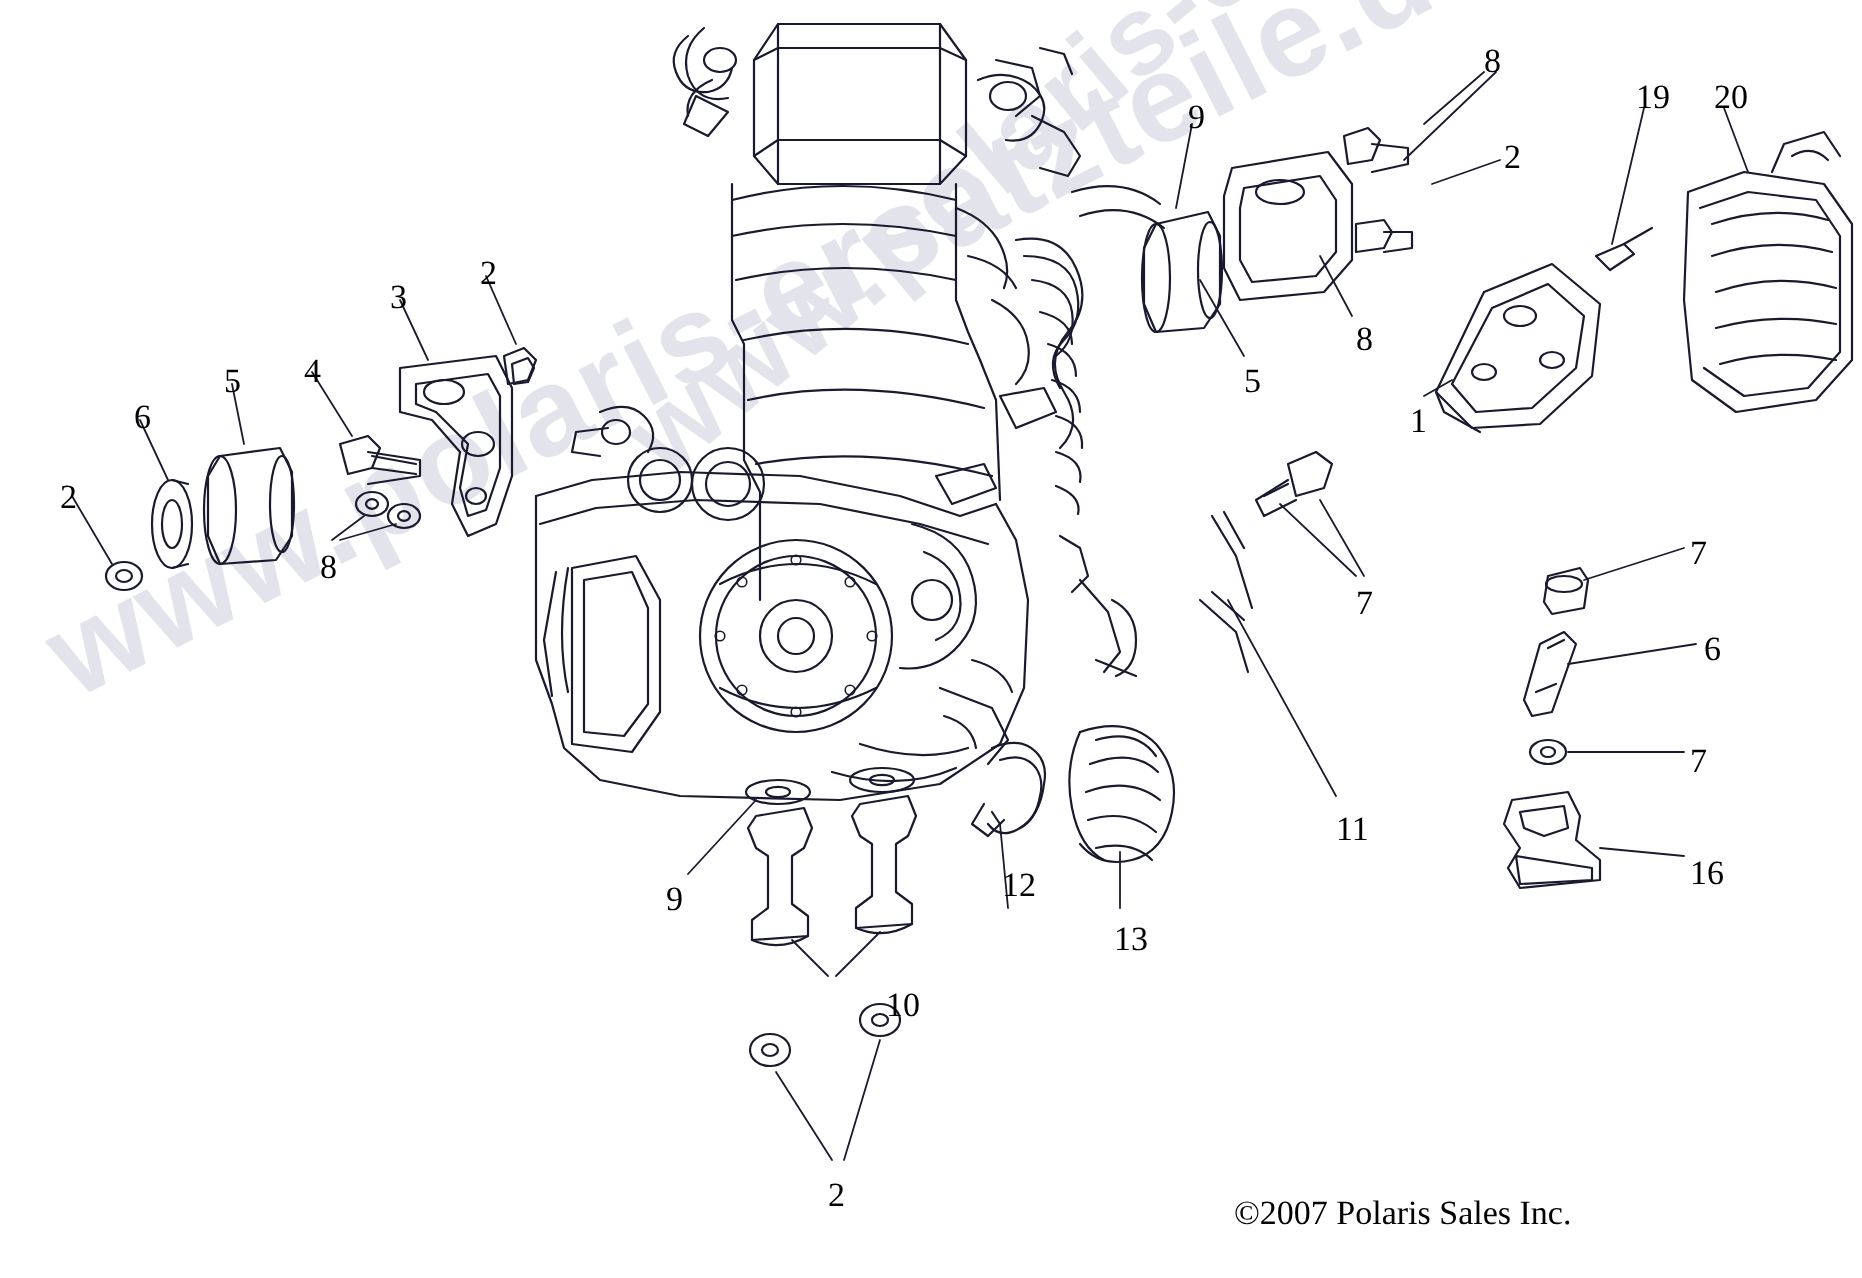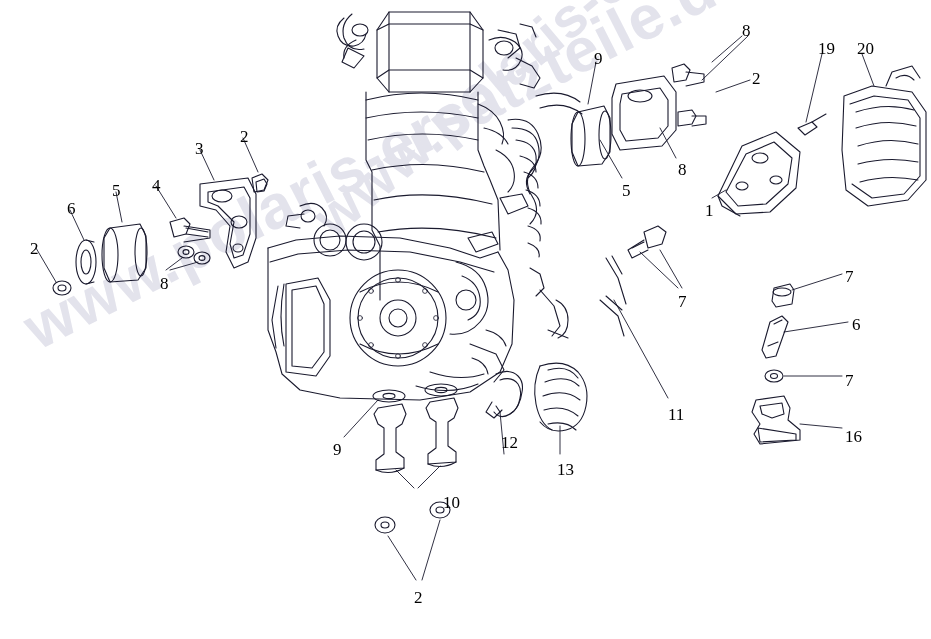--- a/index.html
+++ b/index.html
@@ -400,13 +400,14 @@
   <div class="callout" style="left:852px; top:316px;">6</div>
   <div class="callout" style="left:845px; top:372px;">7</div>
   <div class="callout" style="left:668px; top:406px;">11</div>
   <div class="callout" style="left:845px; top:428px;">16</div>
   <div class="callout" style="left:333px; top:441px;">9</div>
   <div class="callout" style="left:501px; top:434px;">12</div>
   <div class="callout" style="left:557px; top:461px;">13</div>
   <div class="callout" style="left:411px; top:494px;margin-left:32px;">10</div>
   <div class="callout" style="left:414px; top:589px;">2</div>
 
+  <div id="copyright">©2007  Polaris Sales Inc.</div>
 </div>
 
 </body></html>

